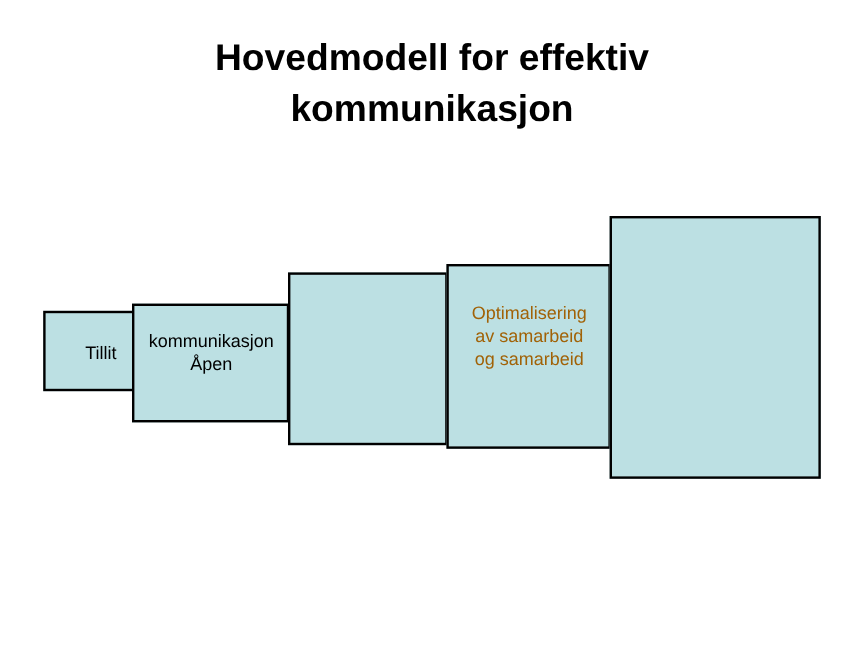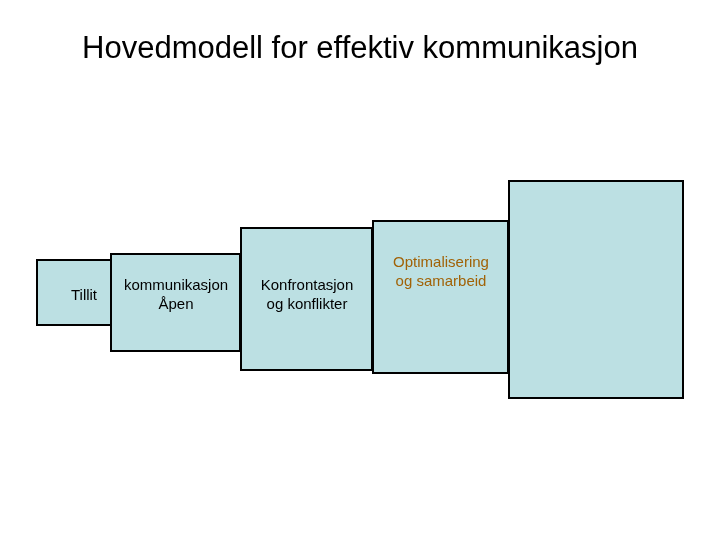--- a/index.html
+++ b/index.html
@@ -20,21 +20,21 @@
     overflow: hidden;
   }
   #title {
     position: absolute;
     left: 60px;
     top: 26px;
     width: 600px;
     text-align: center;
     font-size: 31px;
     line-height: 43px;
-    font-weight: normal;
+    font-weight: bold;
     color: #000000;
     letter-spacing: 0px;
   }
   #stair {
     position: absolute;
     left: 0;
     top: 0;
     width: 720px;
     height: 540px;
   }
@@ -67,23 +67,20 @@
       <div class="step" style="left: 240px; top: 227px; width: 133px; height: 144px; background: rgb(188, 224, 227); border-color: rgb(0, 0, 0); z-index: 12;"></div>
       <div class="step" style="left: 372px; top: 220px; width: 137px; height: 154px; background: rgb(188, 224, 227); border-color: rgb(0, 0, 0); z-index: 13;"></div>
       <div class="step" style="left: 508px; top: 180px; width: 176px; height: 219px; background: rgb(188, 224, 227); border-color: rgb(0, 0, 0); z-index: 14;"></div>
       <div class="step-label" style="left: -26px; top: 284.5px; width: 220px; color: rgb(0, 0, 0); z-index: 100;">
         <div>Tillit</div>
       </div>
       <div class="step-label" style="left: 66px; top: 275px; width: 220px; color: rgb(0, 0, 0); z-index: 101;">
         <div>kommunikasjon</div>
         <div>Åpen</div>
       </div>
-      <div class="step-label" style="left: 197px; top: 275px; width: 220px; color: rgb(0, 0, 0); z-index: 102;">
-        <div>Konfrontasjon</div>
-        <div>og konflikter</div>
-      </div>
       <div class="step-label" style="left: 331px; top: 252px; width: 220px; color: #a16207; z-index: 103;">
         <div>Optimalisering</div>
+        <div>av samarbeid</div>
         <div>og samarbeid</div>
       </div>
     </div>
 
 </div>
 
 </body></html>

